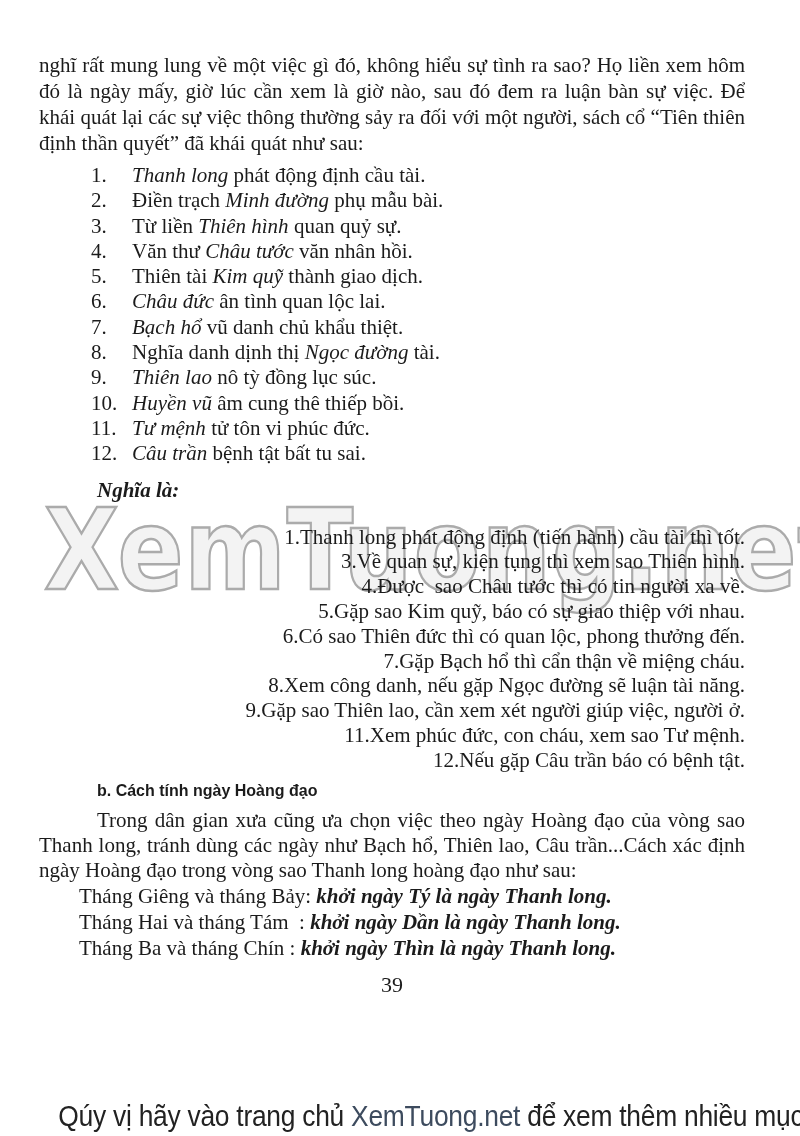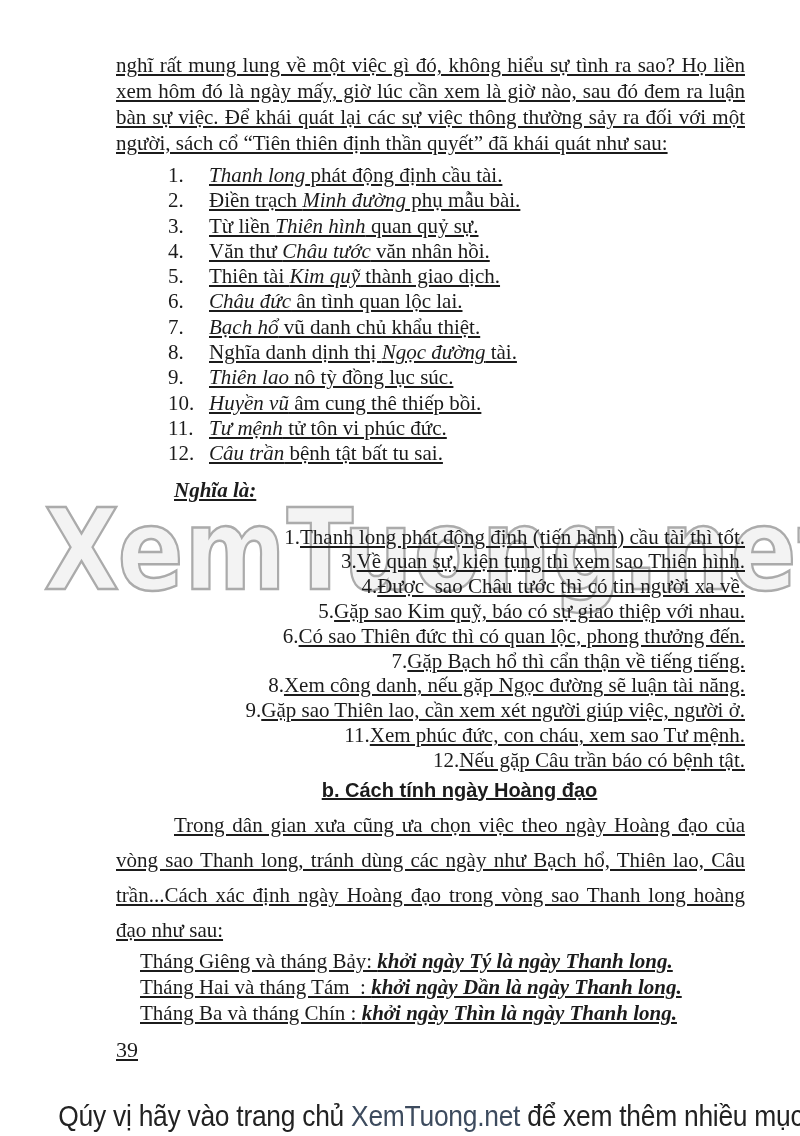--- a/index.html
+++ b/index.html
@@ -25,52 +25,50 @@
     letter-spacing:1px;
     color:#f3f3f3;
     -webkit-text-stroke:2.5px #ababab;
     transform:scaleX(0.87);
     transform-origin:left top;
     user-select:none;
   }
   
   .content{
     position:relative;z-index:1;
-    padding:52px 55px 0 116px;
+    padding:52px 55px 0 39px;
     font-size:21px;
-    text-decoration:underline;
   }
   .para{margin:0;text-align:justify;line-height:26px;}
-  .para.indent{text-indent:58px;line-height:35px;}
+  .para.indent{text-indent:58px;line-height:25px;}
 
   .verse{margin:7px 0 0 52px;}
   .vrow{line-height:25.3px;white-space:nowrap;}
   .num{display:inline-block;width:41px;}
   .mrow .num{width:43px;}
   em{font-style:italic;}
 
   .meaning-head{
     font-weight:bold;font-style:italic;
     margin:10px 0 22px 58px;line-height:26px;
   }
   .meaning{margin:0 0 4px 50px;text-align:right;}
   .mrow{line-height:24.8px;white-space:nowrap;}
 
   .section-head{
     font-family:"Liberation Sans","DejaVu Sans",sans-serif;
     font-weight:bold;
-    font-size:20px;line-height:27px;
+    font-size:16px;line-height:27px;
     margin:4px 0 4px 58px;
-    text-align:center;
   }
-  .months{margin-left:24px;}
+  .months{margin-left:40px;}
   .month-line{line-height:26px;white-space:pre-wrap;}
   .month-line .rule{font-style:italic;font-weight:bold;}
 
-  .page-num{margin-top:12px;font-size:22px;line-height:24px;}
+  .page-num{text-align:center;margin-top:12px;font-size:22px;line-height:24px;}
 
   
   .footer{
     position:absolute;left:0;right:0;bottom:4px;
     text-align:center;z-index:1;
   }
   .footer-inner{
     display:inline-block;
     font-family:"Liberation Sans","DejaVu Sans",sans-serif;
     font-size:30px;line-height:32px;
@@ -109,21 +107,21 @@
       </div>
 
     <p class="meaning-head">Nghĩa là:</p>
 
     <div class="meaning">
         <div class="mrow"><span class="num">1.</span><span>Thanh long phát động định (tiến hành) cầu tài thì tốt.</span></div>
         <div class="mrow"><span class="num">3.</span><span>Về quan sự, kiện tụng thì xem sao Thiên hình.</span></div>
         <div class="mrow"><span class="num">4.</span><span>Được&nbsp; sao Châu tước thì có tin người xa về.</span></div>
         <div class="mrow"><span class="num">5.</span><span>Gặp sao Kim quỹ, báo có sự giao thiệp với nhau.</span></div>
         <div class="mrow"><span class="num">6.</span><span>Có sao Thiên đức thì có quan lộc, phong thưởng đến.</span></div>
-        <div class="mrow"><span class="num">7.</span><span>Gặp Bạch hổ thì cẩn thận về tiếng tiếng.</span></div>
+        <div class="mrow"><span class="num">7.</span><span>Gặp Bạch hổ thì cẩn thận về miệng cháu.</span></div>
         <div class="mrow"><span class="num">8.</span><span>Xem công danh, nếu gặp Ngọc đường sẽ luận tài năng.</span></div>
         <div class="mrow"><span class="num">9.</span><span>Gặp sao Thiên lao, cần xem xét người giúp việc, người ở.</span></div>
         <div class="mrow"><span class="num">11.</span><span>Xem phúc đức, con cháu, xem sao Tư mệnh.</span></div>
         <div class="mrow"><span class="num">12.</span><span>Nếu gặp Câu trần báo có bệnh tật.</span></div>
       </div>
 
     <p class="section-head">b. Cách tính ngày Hoàng đạo</p>
 
     <p class="para indent">Trong dân gian xưa cũng ưa chọn việc theo ngày Hoàng đạo của vòng sao Thanh long, tránh dùng các ngày như Bạch hổ, Thiên lao, Câu trần...Cách xác định ngày Hoàng đạo trong vòng sao Thanh long hoàng đạo như sau:</p>
 

